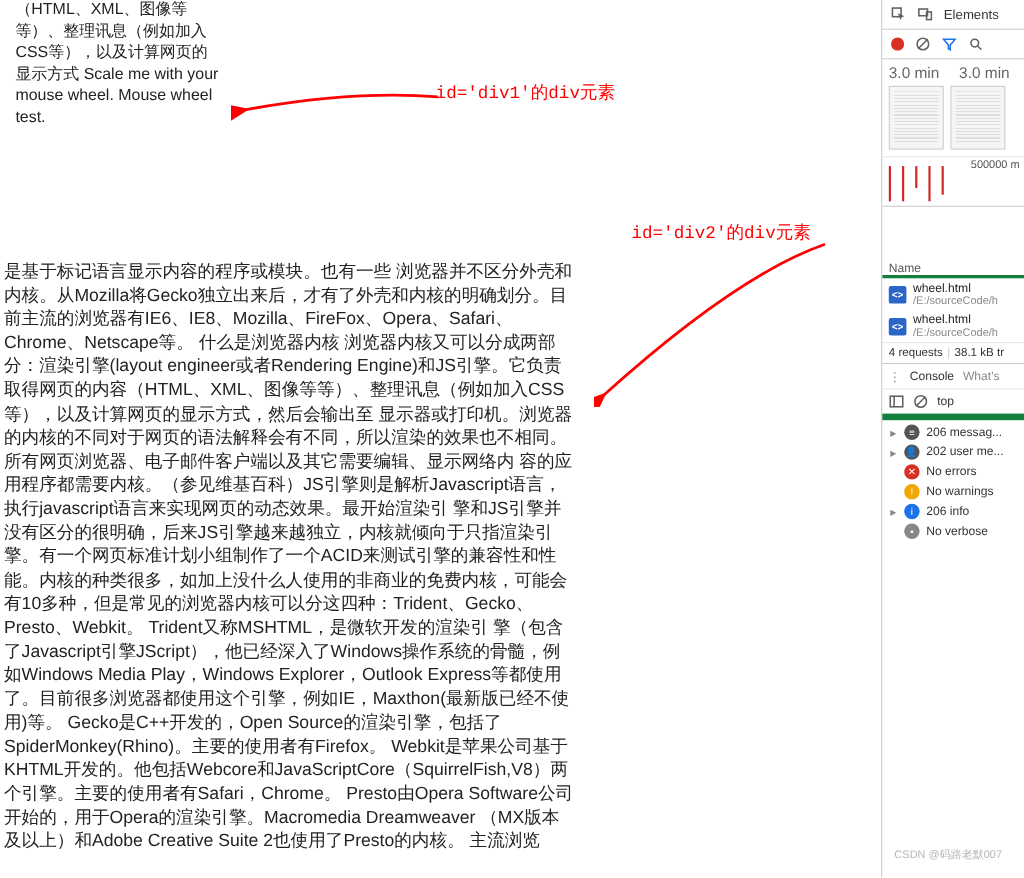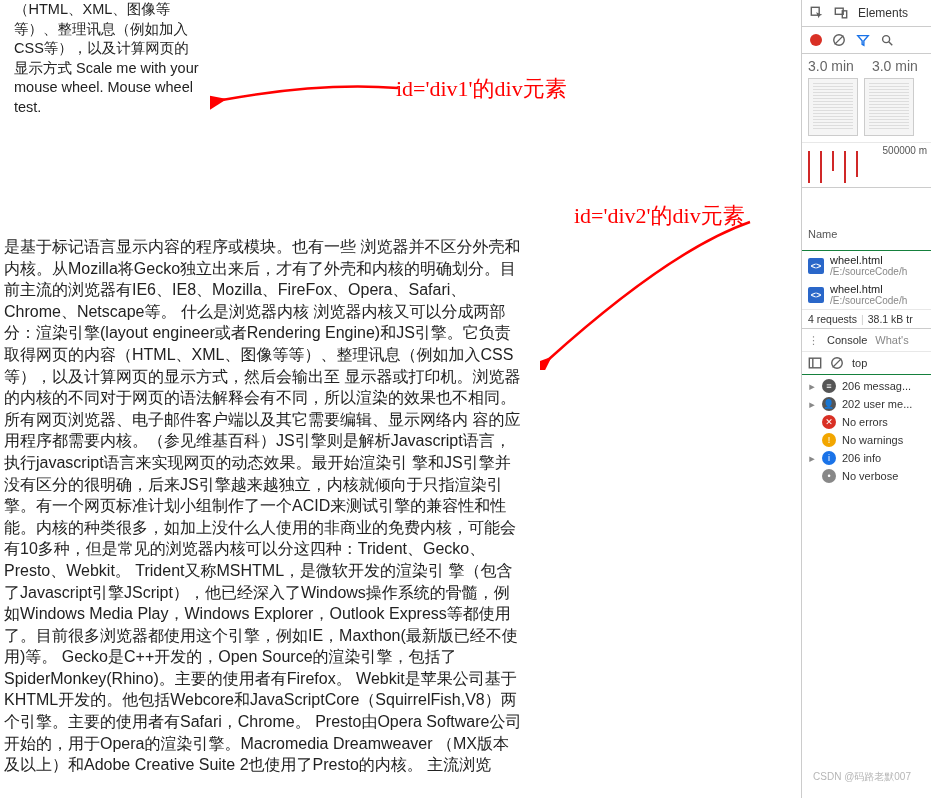--- a/index.html
+++ b/index.html
@@ -2,48 +2,48 @@
 <html><head>
 <meta charset="utf-8">
 <style>
   html,body{margin:0;padding:0;font-family:"Microsoft YaHei","PingFang SC",Arial,sans-serif;font-size:13px;color:#222;background:#fff;width:931px;height:798px;overflow:hidden;position:relative}
   .page-left{position:absolute;left:0;top:0;width:798px;height:750px}
   #div1{position:absolute;left:14px;top:0;width:186px;height:198px;overflow:auto;font-size:14.5px;line-height:1.35;padding-right:2px}
   .hscroll{position:absolute;left:14px;top:198px;width:186px;height:16px;overflow-x:scroll;overflow-y:hidden}
   .hscroll .pad{width:800px;height:1px}
   #div2{position:absolute;left:4px;top:236px;width:518px;height:558px;overflow-y:scroll;font-size:16px;line-height:1.35}
   #div2 .inner{height:1300px}
-  .ann{position:absolute;color:#f00;font-size:22px;font-family:Liberation Serif, serif;pointer-events:none}
+  .ann{position:absolute;color:#f00;font-size:16px;font-family:Liberation Mono, monospace;pointer-events:none}
   .ann1{left:396px;top:74px}
   .ann2{left:574px;top:201px}
   .arrow{position:absolute;pointer-events:none}
   .devtools{position:absolute;right:0;top:0;width:129px;height:798px;border-left:1px solid #ccc;background:#fff;font-size:11px;color:#333;overflow:hidden}
   .dt-tabbar{height:26px;border-bottom:1px solid #ccc;display:flex;align-items:center;padding:0 8px;gap:10px}
   .dt-tab{font-size:12px;color:#333}
   .dt-rec{display:flex;align-items:center;gap:10px;height:26px;border-bottom:1px solid #ccc;padding:0 8px}
   .circle{width:12px;height:12px;border-radius:50%;display:inline-block}
   .dt-filter{height:24px;border-bottom:1px solid #e8e8e8;display:flex;align-items:center;padding:0 6px;color:#888}
   .dt-times{display:flex;gap:18px;padding:4px 6px 0 6px;font-size:14px;color:#666}
   .dt-thumbs{display:flex;gap:6px;padding:4px 6px 6px 6px}
   .thumb{width:48px;height:56px;border:1px solid #ccc;background:linear-gradient(#f5f5f5,#f5f5f5);position:relative}
   .thumb::after{content:"";position:absolute;inset:4px;background:repeating-linear-gradient(#ddd 0 1px,transparent 1px 3px)}
   .dt-flame{height:40px;border-top:1px solid #e8e8e8;border-bottom:1px solid #ccc;position:relative;padding:2px 6px}
   .flame-lbl{position:absolute;right:4px;top:2px;font-size:10px;color:#555}
   .flame-bars{position:absolute;left:6px;bottom:4px;display:flex;gap:10px}
   .flame-bars span{display:inline-block;width:2px;height:32px;background:#d02828}
-  .dt-name-head{height:22px;border-bottom:1px solid #15803d;padding:0 6px;display:flex;align-items:flex-start;font-size:11px;color:#555}
+  .dt-name-head{height:22px;border-bottom:3px solid #15803d;padding:0 6px;display:flex;align-items:flex-end;font-size:11px;color:#555}
   .dt-file{display:flex;align-items:center;gap:6px;padding:3px 6px}
   .dt-file .fi{width:16px;height:16px;background:#2a67c9;border-radius:2px;display:flex;align-items:center;justify-content:center;color:#fff;font-size:9px;font-weight:bold}
   .dt-file .txt{line-height:1.1}
   .dt-file .fname{font-size:11px;color:#222}
   .dt-file .fpath{font-size:10px;color:#888}
   .dt-status{border-top:1px solid #e8e8e8;border-bottom:1px solid #ccc;padding:3px 6px;font-size:10.5px;color:#333;display:flex;gap:4px}
   .sep{color:#ccc}
   .dt-drawer-tabs{height:22px;display:flex;align-items:center;gap:8px;padding:0 6px;border-bottom:1px solid #e8e8e8;font-size:11px}
-  .dt-ctx{height:22px;display:flex;align-items:center;gap:8px;padding:0 6px;border-bottom:1px solid #15803d}
+  .dt-ctx{height:22px;display:flex;align-items:center;gap:8px;padding:0 6px;border-bottom:6px solid #15803d}
   .dt-msgs{padding:2px 0}
   .msg{display:flex;align-items:center;gap:6px;padding:2px 6px;font-size:11px}
   .msg .arrow-ic{width:8px;color:#888;text-align:center}
   .msg .glyph{width:14px;height:14px;border-radius:50%;display:inline-flex;align-items:center;justify-content:center;font-size:9px;color:#fff}
   .g-msg{background:#555}
   .g-user{background:#555}
   .g-err{background:#d93025}
   .g-warn{background:#f2a600}
   .g-info{background:#1a73e8}
   .g-verb{background:#888}

